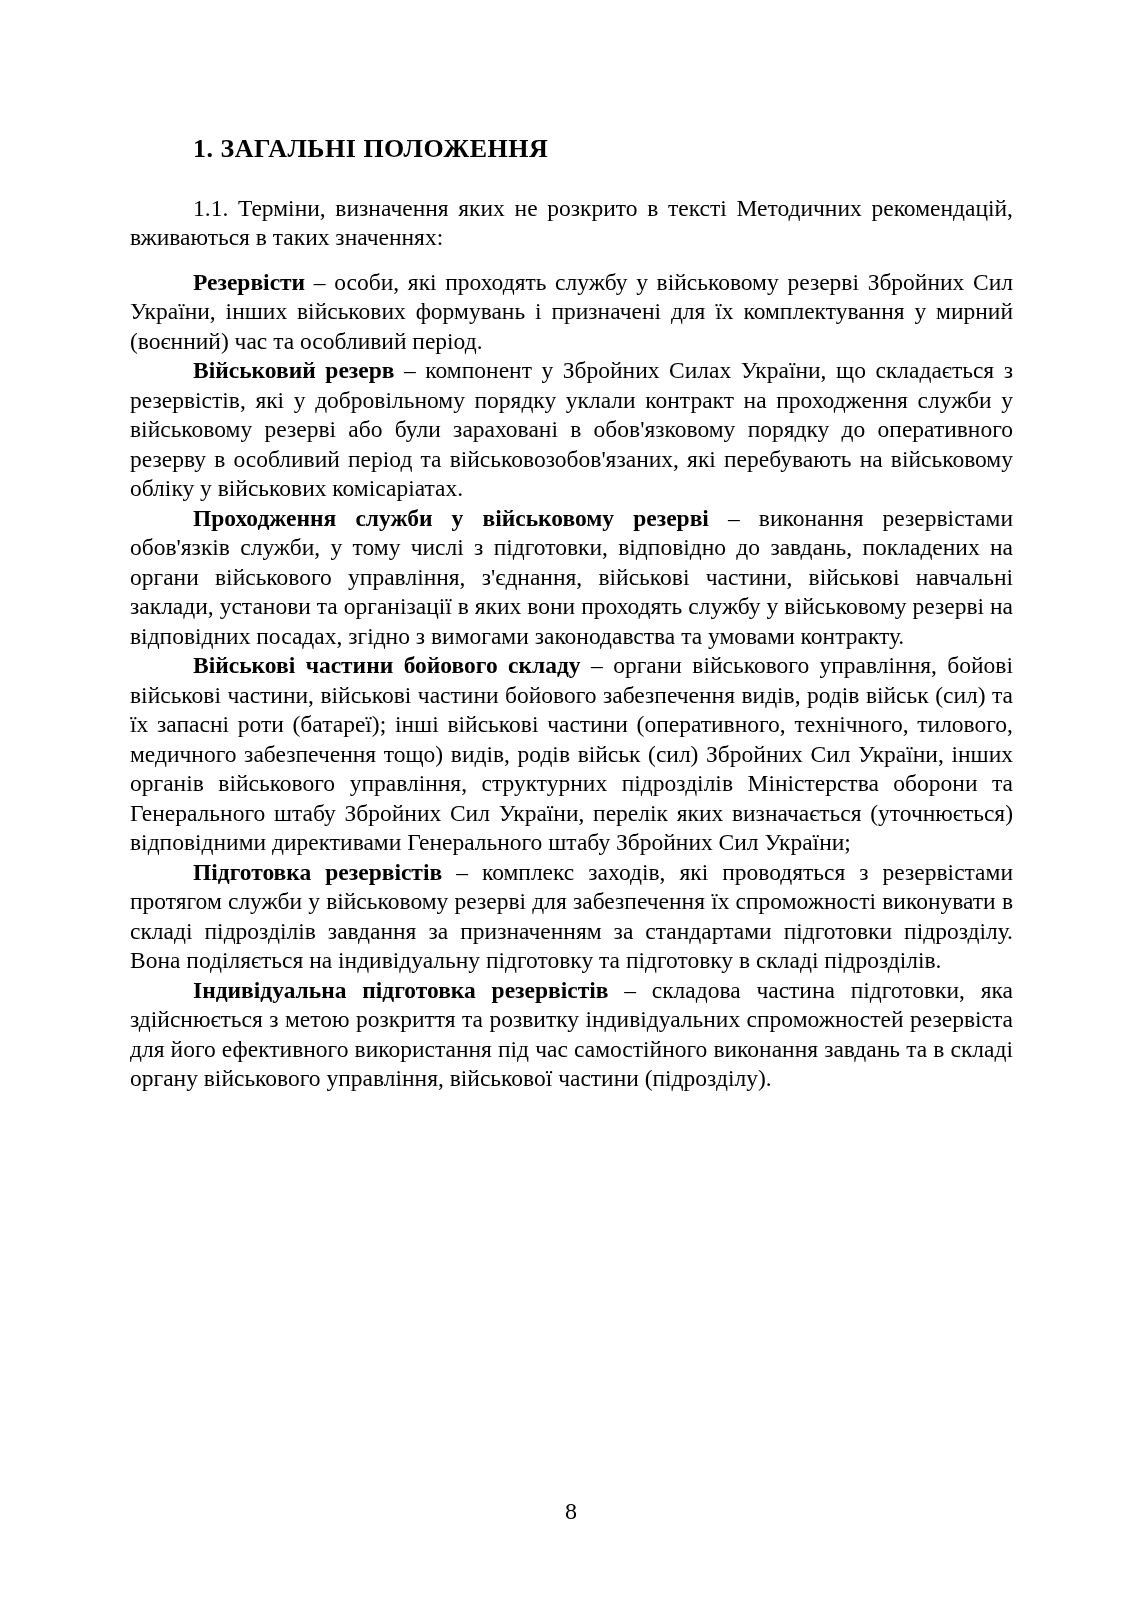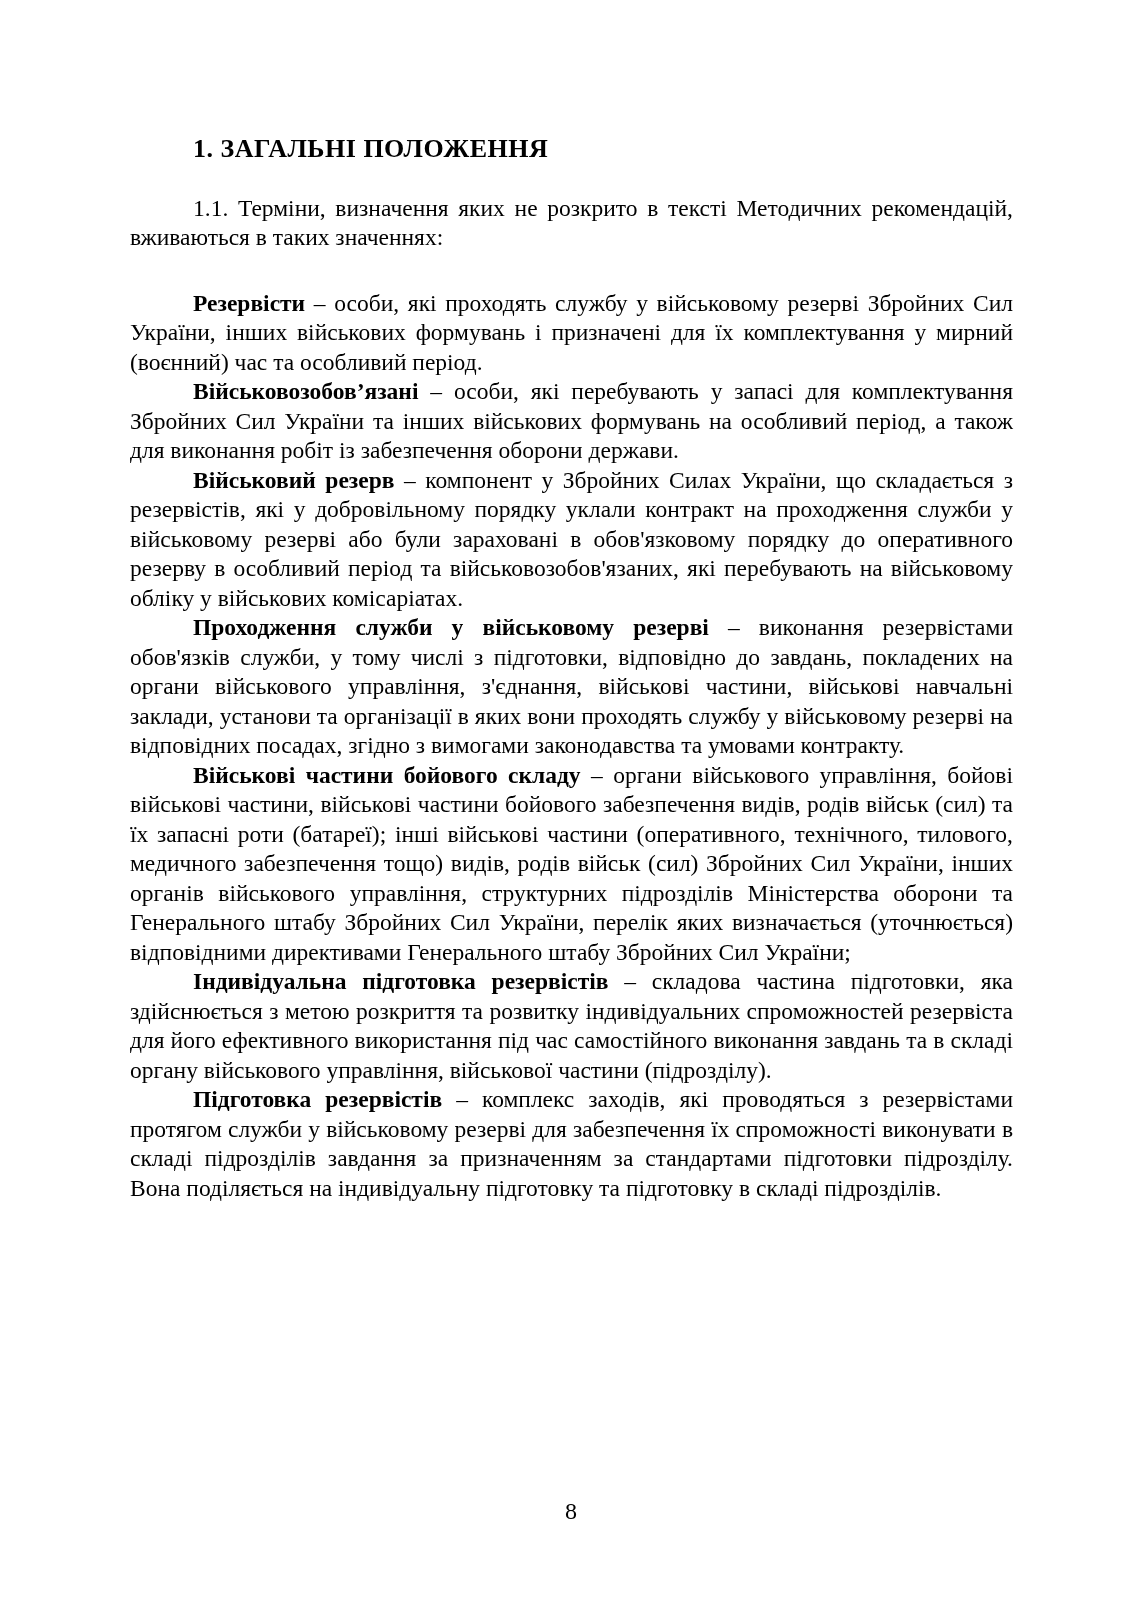--- a/index.html
+++ b/index.html
@@ -32,21 +32,21 @@
   }
   .doc-subheading {
     font-size: 23.5px;
     line-height: 29.5px;
     font-weight: normal;
     margin: 29.5px 0 0 0;
     text-indent: 63px;
     text-align: justify;
   }
   .doc-body {
-    margin-top: 36px;
+    margin-top: 15px;
   }
   .doc-body p {
     font-size: 23.5px;
     line-height: 29.5px;
     margin: 0;
     text-indent: 63px;
     text-align: justify;
   }
   .doc-body p .term {
     font-weight: bold;
@@ -66,24 +66,23 @@
 
 <div class="page">
   <div class="content">
 
     <div class="doc-title">1. ЗАГАЛЬНІ ПОЛОЖЕННЯ</div>
 
     <div class="doc-subheading">1.1. Терміни, визначення яких не розкрито в тексті Методичних рекомендацій, вживаються в таких значеннях:</div>
 
     <div class="doc-body">
       <p><span class="term">Резервісти</span><span> – особи, які проходять службу у військовому резерві Збройних Сил України, інших військових формувань і призначені для їх комплектування у мирний (воєнний) час та особливий період.</span></p>
-      <p><span class="term">Військовозобов’язані</span><span> – особи, які перебувають у запасі для комплектування Збройних Сил України та інших військових формувань на особливий період, а також для виконання робіт із забезпечення оборони держави.</span></p>
       <p><span class="term">Військовий резерв</span><span> – компонент у Збройних Силах України, що складається з резервістів, які у добровільному порядку уклали контракт на проходження служби у військовому резерві або були зараховані в обов'язковому порядку до оперативного резерву в особливий період та військовозобов'язаних, які перебувають на військовому обліку у військових комісаріатах.</span></p>
       <p><span class="term">Проходження служби у військовому резерві</span><span> – виконання резервістами обов'язків служби, у тому числі з підготовки, відповідно до завдань, покладених на органи військового управління, з'єднання, військові частини, військові навчальні заклади, установи та організації в яких вони проходять службу у військовому резерві на відповідних посадах, згідно з вимогами законодавства та умовами контракту.</span></p>
       <p><span class="term">Військові частини бойового складу</span><span> – органи військового управління, бойові військові частини, військові частини бойового забезпечення видів, родів військ (сил) та їх запасні роти (батареї); інші військові частини (оперативного, технічного, тилового, медичного забезпечення тощо) видів, родів військ (сил) Збройних Сил України, інших органів військового управління, структурних підрозділів Міністерства оборони та Генерального штабу Збройних Сил України, перелік яких визначається (уточнюється) відповідними директивами Генерального штабу Збройних Сил України;</span></p>
+      <p><span class="term">Підготовка резервістів</span><span> – комплекс заходів, які проводяться з резервістами протягом служби у військовому резерві для забезпечення їх спроможності виконувати в складі підрозділів завдання за призначенням за стандартами підготовки підрозділу. Вона поділяється на індивідуальну підготовку та підготовку в складі підрозділів.</span></p>
       <p><span class="term">Індивідуальна підготовка резервістів</span><span> – складова частина підготовки, яка здійснюється з метою розкриття та розвитку індивідуальних спроможностей резервіста для його ефективного використання під час самостійного виконання завдань та в складі органу військового управління, військової частини (підрозділу).</span></p>
-      <p><span class="term">Підготовка резервістів</span><span> – комплекс заходів, які проводяться з резервістами протягом служби у військовому резерві для забезпечення їх спроможності виконувати в складі підрозділів завдання за призначенням за стандартами підготовки підрозділу. Вона поділяється на індивідуальну підготовку та підготовку в складі підрозділів.</span></p>
     </div>
 
   </div>
 
   <div class="page-number">8</div>
 </div>
 
 </body></html>

